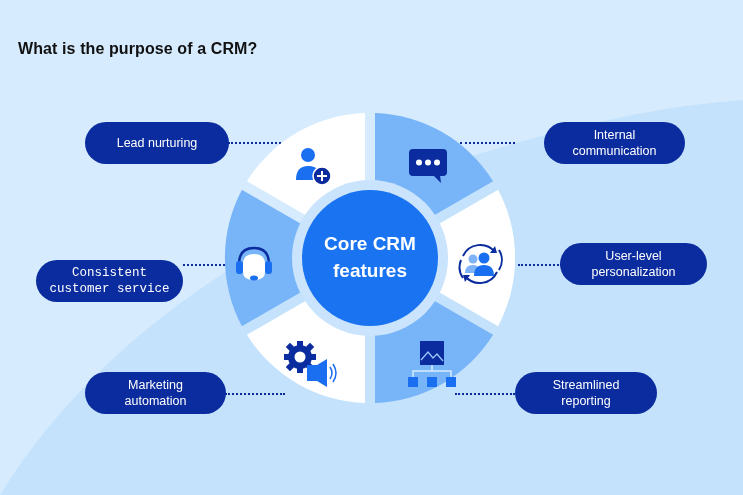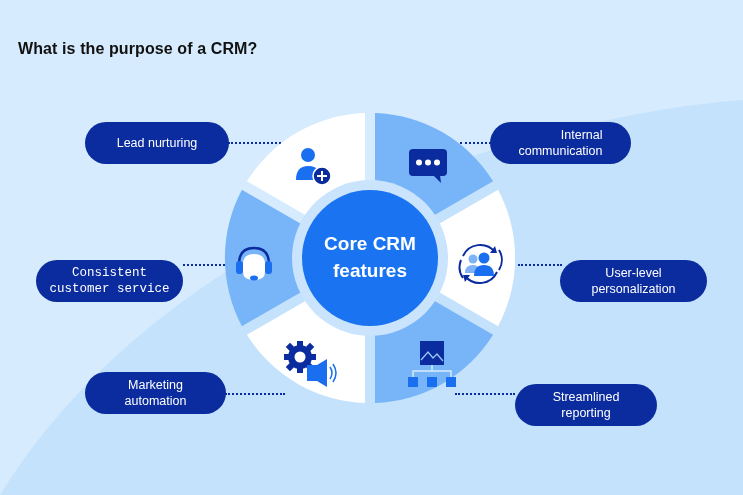--- a/index.html
+++ b/index.html
@@ -61,37 +61,37 @@
 </svg>
 
 <div class="center-label">
   <div>Core CRM</div>
   <div>features</div>
 </div>
 
 <div class="pill" style="left:85px; top:122px; width:144px;text-align:center;">
   <span>Lead nurturing</span>
 </div>
-<div class="pill" style="left:490px; top:122px; width:141px;text-align:right;">
+<div class="pill" style="left:544px; top:122px; width:141px;">
   <span>Internal
 communication</span>
 </div>
 <div class="pill" style="left:36px; top:260px; width:147px;font-family:Liberation Mono, monospace;">
   <span>Consistent
 customer service</span>
 </div>
-<div class="pill" style="left:560px; top:260px; width:147px;">
+<div class="pill" style="left:560px; top:243px; width:147px;">
   <span>User-level
 personalization</span>
 </div>
 <div class="pill" style="left:85px; top:372px; width:141px;">
   <span>Marketing
 automation</span>
 </div>
-<div class="pill" style="left:515px; top:372px; width:142px;margin-top:12px;">
+<div class="pill" style="left:515px; top:372px; width:142px;">
   <span>Streamlined
 reporting</span>
 </div>
 
 <svg class="icon" style="left:294px; top:146px;" width="40" height="40" viewBox="0 0 40 40">
   <circle cx="14" cy="9" r="7" fill="#1a6ff0"></circle>
   <path d="M2 34 Q2 20 14 20 Q22 20 25 25 L25 34 Z" fill="#1a6ff0"></path>
   <circle cx="28" cy="30" r="9" fill="#0a2c9e" stroke="#fff" stroke-width="1.5"></circle>
   <path d="M28 25 V35 M23 30 H33" stroke="#fff" stroke-width="2"></path>
 </svg>

